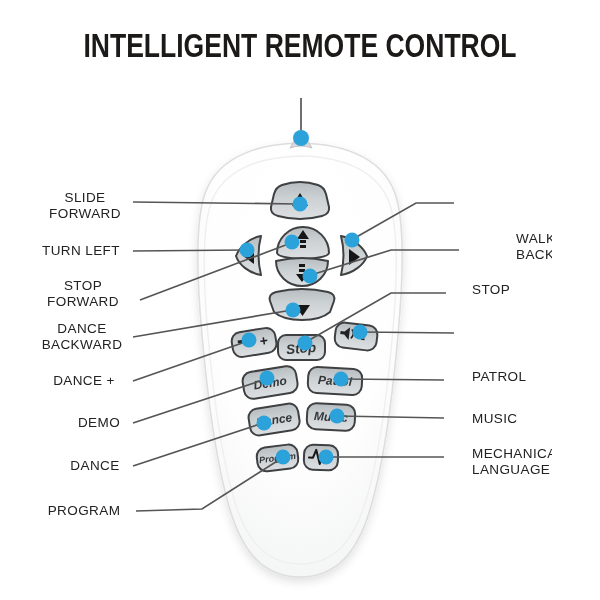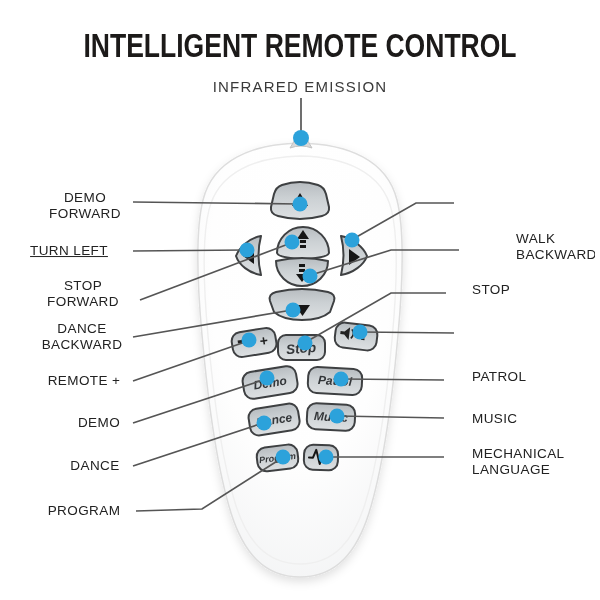--- a/index.html
+++ b/index.html
@@ -1,18 +1,18 @@
 <!DOCTYPE html>
 <html><head>
 <meta charset="utf-8">
 <style>
   html,body{margin:0;padding:0;background:#ffffff;}
   #stage{
     position:relative;width:552px;height:600px;overflow:hidden;
-    background:#ffffff;font-family:"Liberation Sans",sans-serif;padding-left:43px;
+    background:#ffffff;font-family:"Liberation Sans",sans-serif;
   }
   .page-title{
     position:absolute;top:26px;left:0;width:600px;text-align:center;
     font-size:34px;font-weight:bold;color:#1c1a19;letter-spacing:0px;
     transform:scaleX(0.78);transform-origin:50% 50%;white-space:nowrap;
   }
   .subtitle{
     position:absolute;top:78px;left:0;width:600px;text-align:center;
     font-size:15px;color:#3a3a3a;letter-spacing:1.2px;
   }
@@ -30,21 +30,20 @@
   .sign-label{
     font-family:"Liberation Sans",sans-serif;font-weight:bold;fill:#222;font-style:normal;
   }
 </style>
 </head>
 <body>
 
 <div id="stage">
 
   <div class="page-title">INTELLIGENT REMOTE CONTROL</div>
-  <div class="subtitle">INFRARED EMISSION</div>
 
   <svg width="600" height="600" viewBox="0 0 600 600">
     <defs>
       <radialGradient id="bodyGrad" cx="50%" cy="30%" r="80%">
         <stop offset="0%" stop-color="#ffffff"></stop>
         <stop offset="55%" stop-color="#fefefe"></stop>
         <stop offset="100%" stop-color="#f1f2f3"></stop>
       </radialGradient>
       <linearGradient id="btnGrad" x1="0" y1="0" x2="0" y2="1">
         <stop offset="0%" stop-color="#b7bcc0"></stop>
@@ -167,25 +166,25 @@
       <circle cx="360" cy="332" r="7.5"></circle>
       <circle cx="267" cy="378" r="7.5"></circle>
       <circle cx="341" cy="379" r="7.5"></circle>
       <circle cx="264" cy="423" r="7.5"></circle>
       <circle cx="337" cy="416" r="7.5"></circle>
       <circle cx="283" cy="457" r="7.5"></circle>
       <circle cx="326" cy="457" r="7.5"></circle>
     </g>
   </svg>
 
-  <div class="callout left" style="left:85px;top:206px;">DEMO FORWARD</div>
-  <div class="callout left" style="left:69px;top:251px;text-decoration:underline;">TURN LEFT</div>
+  <div class="callout left" style="left:85px;top:206px;">SLIDE FORWARD</div>
+  <div class="callout left" style="left:81px;top:251px;">TURN LEFT</div>
   <div class="callout left" style="left:83px;top:294px;">STOP FORWARD</div>
   <div class="callout left" style="left:82px;top:337px;">DANCE BACKWARD</div>
-  <div class="callout left" style="left:84px;top:381px;">REMOTE +</div>
+  <div class="callout left" style="left:84px;top:381px;">DANCE +</div>
   <div class="callout left" style="left:99px;top:423px;">DEMO</div>
   <div class="callout left" style="left:95px;top:466px;">DANCE</div>
   <div class="callout left" style="left:84px;top:511px;">PROGRAM</div>
 
   <div class="callout right" style="left:490px;top:247px;margin-left:26px;">WALK BACKWARD</div>
   <div class="callout right" style="left:472px;top:290px;">STOP</div>
   <div class="callout right" style="left:472px;top:377px;">PATROL</div>
   <div class="callout right" style="left:472px;top:419px;">MUSIC</div>
   <div class="callout right" style="left:472px;top:462px;">MECHANICAL LANGUAGE</div>
 

